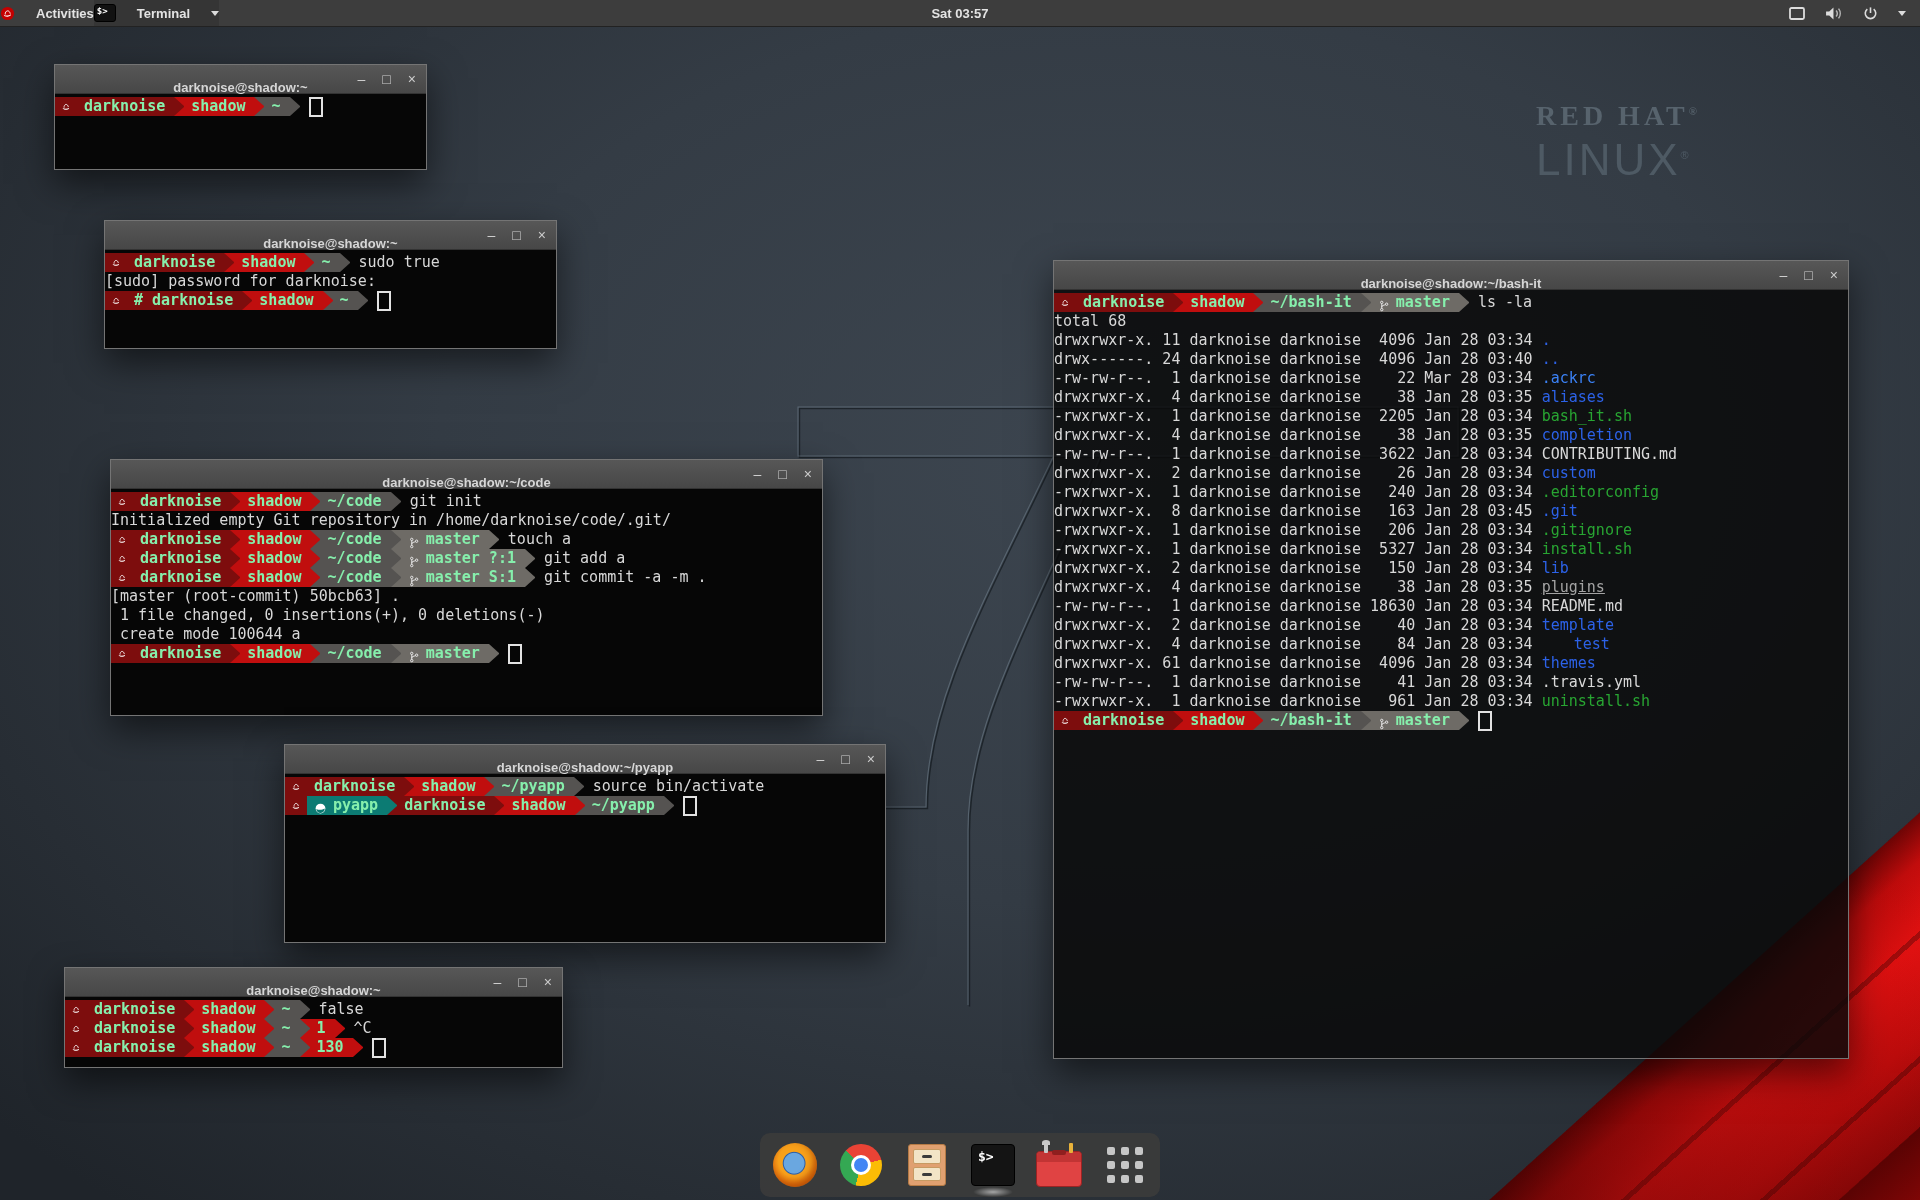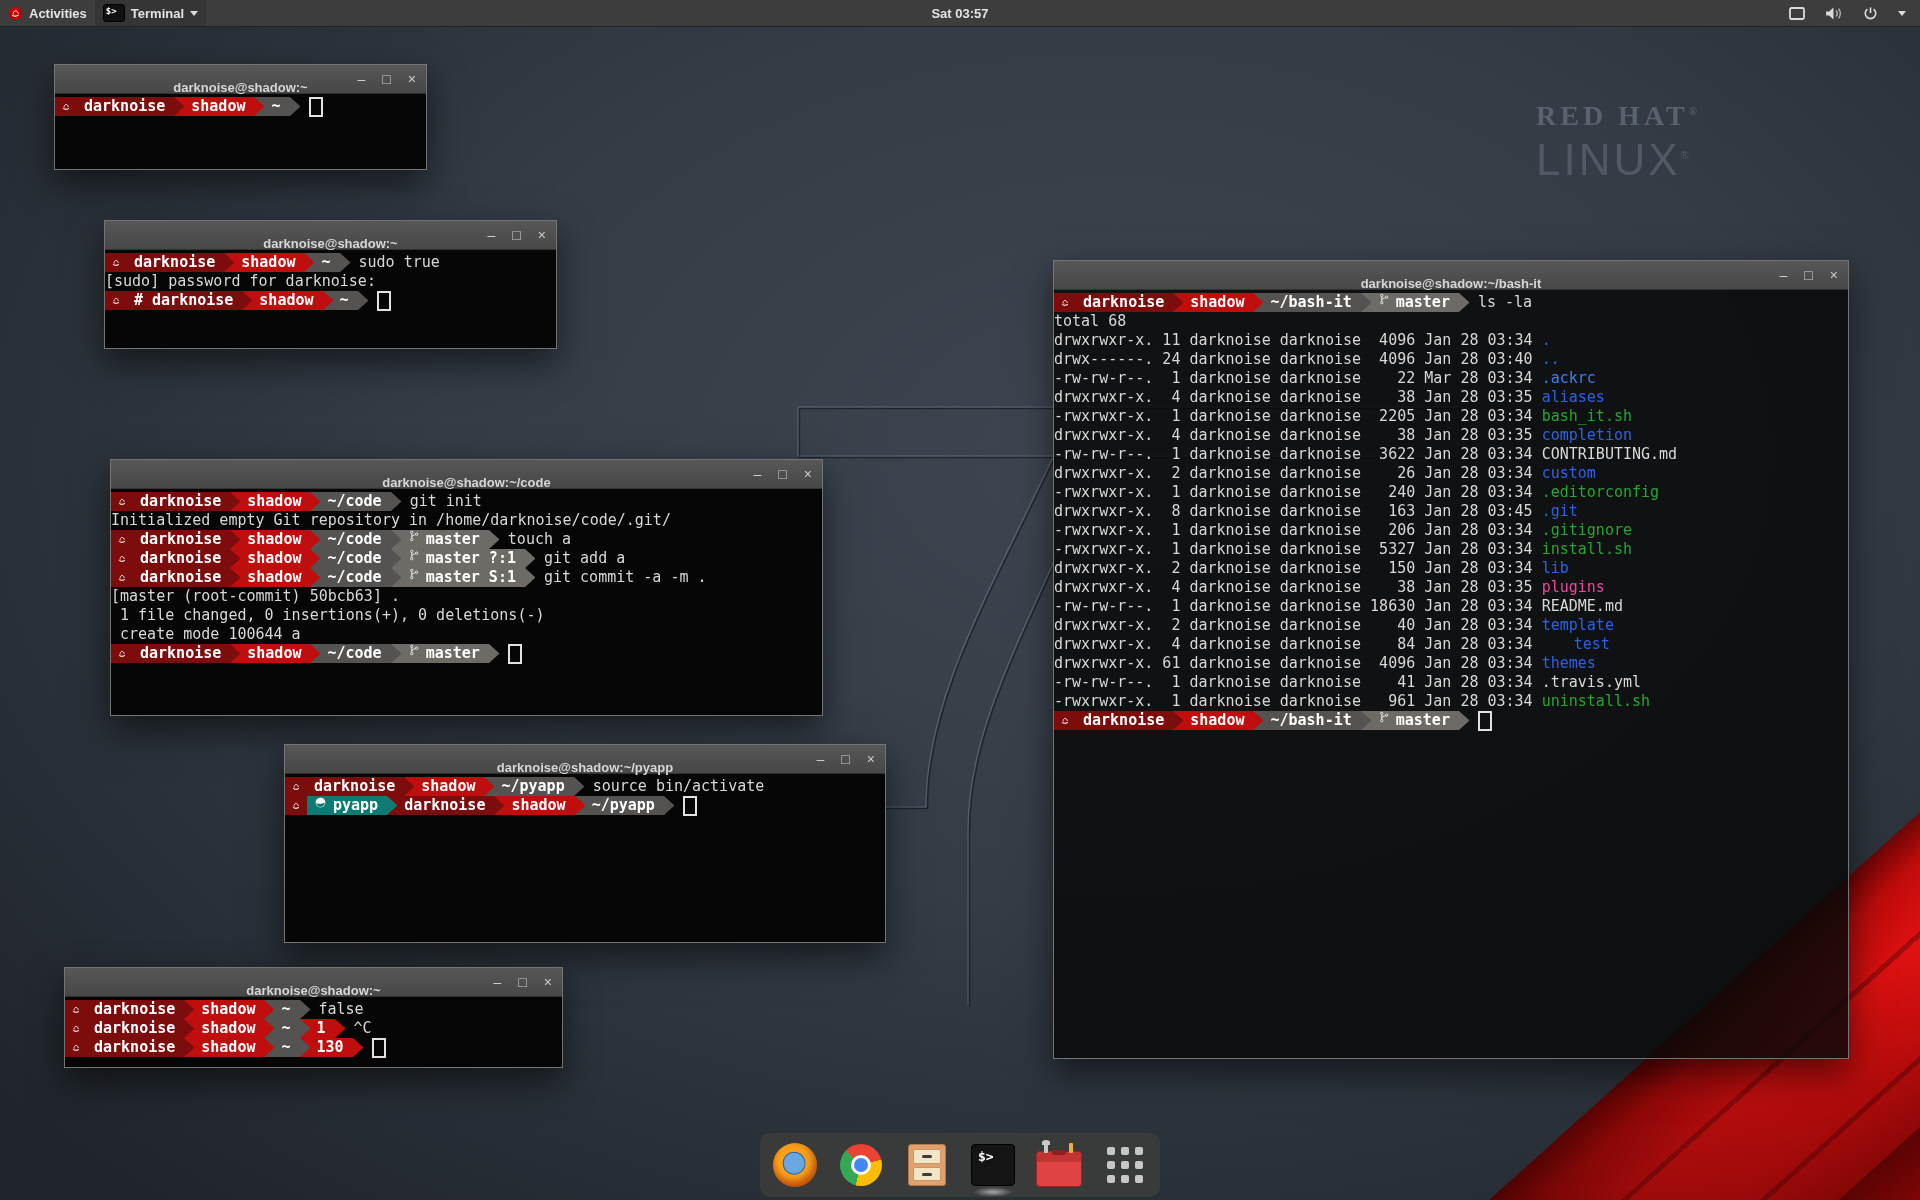--- a/index.html
+++ b/index.html
@@ -28,21 +28,21 @@
   }
   #curves{position:absolute;inset:0;pointer-events:none;}
   
   #logo{position:absolute;left:1536px;top:100px;color:#515d68;pointer-events:none;}
   #logo .l1{font-size:28px;font-weight:bold;letter-spacing:4px;color:#57636d;font-family:Liberation Serif, serif;}
   #logo .l2,#logo .l3{font-size:44px;letter-spacing:3px;font-weight:normal;color:#4e5a64;line-height:46px;}
   #logo sup{font-size:11px;vertical-align:super;}
   
   #topbar{position:absolute;left:0;top:0;width:1920px;height:26px;background:#3d3d3d;
     border-bottom:1px solid #222;display:flex;align-items:center;color:#e3e3e3;font-size:13px;z-index:50;}
-  .tb-btn{display:flex;align-items:center;gap:6px;padding:0 8px;height:26px;cursor:default;}
+  .tb-btn{display:flex;align-items:center;gap:21px;padding:0 0;height:26px;cursor:default;}
   #activities-btn{font-weight:bold;}
   #app-btn{background:#353535;font-weight:bold;}
   .mini-term{width:22px;height:18px;background:#111;border-radius:3px;border:1px solid #000;
     color:#fff;font-family:"DejaVu Sans Mono",monospace;font-size:9px;font-weight:bold;
     display:flex;align-items:flex-start;justify-content:flex-start;padding:1px 0 0 2px;box-sizing:border-box;}
   #clock{position:absolute;left:0;right:0;text-align:center;font-weight:bold;pointer-events:none;}
   #sys-icons{margin-left:auto;display:flex;align-items:center;gap:20px;padding-right:14px;z-index:2;}
   .caret{width:0;height:0;border-left:4px solid transparent;border-right:4px solid transparent;border-top:5px solid #dcdcdc;display:inline-block;}
   
   .term-window{position:absolute;border:1px solid #747474;box-shadow:0 14px 34px rgba(0,0,0,.55);
@@ -51,21 +51,21 @@
     position:relative;display:flex;align-items:center;justify-content:center;flex:none;}
   .titlebar .title{color:#d6d6d6;font-size:13px;font-weight:bold;margin-top:16px;}
   .tb-btns{position:absolute;right:10px;top:0;height:28px;display:flex;align-items:center;gap:17px;color:#cdcdcd;font-size:14px;}
   .tb-btns span{cursor:default;line-height:28px;}
   .term-body{flex:1;background:#060606;overflow:hidden;padding-top:3px;
     font-family:"DejaVu Sans Mono",monospace;font-size:15px;color:#d8d8d8;}
   .term-body.translucent{background:rgba(8,8,8,.84);}
   .tline{height:19px;line-height:19px;white-space:pre;display:flex;align-items:center;}
   .tline.out{display:block;}
   .hat-chip{display:inline-flex;align-items:center;justify-content:center;width:22px;height:19px;flex:none;}
-  .seg{display:inline-flex;align-items:flex-start;height:19px;padding:0 9px 0 7px;font-weight:bold;color:#ffffff;gap:6px;flex:none;}
+  .seg{display:inline-flex;align-items:flex-end;height:19px;padding:0 9px 0 7px;font-weight:bold;color:#86efac;gap:6px;flex:none;}
   .sep{width:0;height:19px;border-top:9.5px solid transparent;border-bottom:9.5px solid transparent;border-left:10px solid #000;box-sizing:border-box;flex:none;}
   .cmd{padding-left:9px;flex:none;}
   .cursor{display:inline-block;width:10px;height:16px;border:2px solid #e2e2e2;margin-left:9px;flex:none;}
   
   #dock{position:absolute;left:760px;bottom:3px;width:400px;height:64px;background:rgba(58,58,58,.96);
     border-radius:10px;display:flex;align-items:center;justify-content:center;gap:20px;z-index:40;}
   .dock-icon{width:46px;height:46px;position:relative;display:flex;align-items:center;justify-content:center;cursor:pointer;}
   .ff{width:44px;height:44px;border-radius:50%;
     background:radial-gradient(circle at 48% 46%, #6aa7e0 0 30%, #2a5ea8 33%, rgba(0,0,0,0) 36%),
                radial-gradient(circle at 50% 40%, #f9a21b 0 48%, #ef7d10 70%, #d85d08 100%);
@@ -283,21 +283,21 @@
         <div class="tline out"><span>drwxrwxr-x.  4 darknoise darknoise    38 Jan 28 03:35 </span><span style="color: rgb(44, 98, 232);">aliases</span></div>
         <div class="tline out"><span>-rwxrwxr-x.  1 darknoise darknoise  2205 Jan 28 03:34 </span><span style="color: rgb(40, 165, 50);">bash_it.sh</span></div>
         <div class="tline out"><span>drwxrwxr-x.  4 darknoise darknoise    38 Jan 28 03:35 </span><span style="color: rgb(44, 98, 232);">completion</span></div>
         <div class="tline out"><span>-rw-rw-r--.  1 darknoise darknoise  3622 Jan 28 03:34 </span><span style="color: rgb(216, 216, 216);">CONTRIBUTING.md</span></div>
         <div class="tline out"><span>drwxrwxr-x.  2 darknoise darknoise    26 Jan 28 03:34 </span><span style="color: rgb(44, 98, 232);">custom</span></div>
         <div class="tline out"><span>-rwxrwxr-x.  1 darknoise darknoise   240 Jan 28 03:34 </span><span style="color: rgb(40, 165, 50);">.editorconfig</span></div>
         <div class="tline out"><span>drwxrwxr-x.  8 darknoise darknoise   163 Jan 28 03:45 </span><span style="color: rgb(44, 98, 232);">.git</span></div>
         <div class="tline out"><span>-rwxrwxr-x.  1 darknoise darknoise   206 Jan 28 03:34 </span><span style="color: rgb(40, 165, 50);">.gitignore</span></div>
         <div class="tline out"><span>-rwxrwxr-x.  1 darknoise darknoise  5327 Jan 28 03:34 </span><span style="color: rgb(40, 165, 50);">install.sh</span></div>
         <div class="tline out"><span>drwxrwxr-x.  2 darknoise darknoise   150 Jan 28 03:34 </span><span style="color: rgb(44, 98, 232);">lib</span></div>
-        <div class="tline out"><span>drwxrwxr-x.  4 darknoise darknoise    38 Jan 28 03:35 </span><span style="color: #ec4899;">plugins</span></div>
+        <div class="tline out"><span>drwxrwxr-x.  4 darknoise darknoise    38 Jan 28 03:35 </span><span style="color: #a3a3a3; text-decoration: underline;">plugins</span></div>
         <div class="tline out"><span>-rw-rw-r--.  1 darknoise darknoise 18630 Jan 28 03:34 </span><span style="color: rgb(216, 216, 216);">README.md</span></div>
         <div class="tline out"><span>drwxrwxr-x.  2 darknoise darknoise    40 Jan 28 03:34 </span><span style="color: rgb(44, 98, 232);">template</span></div>
         <div class="tline out"><span>drwxrwxr-x.  4 darknoise darknoise    84 Jan 28 03:34 </span><span style="color: rgb(44, 98, 232); margin-left: 32px;">test</span></div>
         <div class="tline out"><span>drwxrwxr-x. 61 darknoise darknoise  4096 Jan 28 03:34 </span><span style="color: rgb(44, 98, 232);">themes</span></div>
         <div class="tline out"><span>-rw-rw-r--.  1 darknoise darknoise    41 Jan 28 03:34 </span><span style="color: rgb(216, 216, 216);">.travis.yml</span></div>
         <div class="tline out"><span>-rwxrwxr-x.  1 darknoise darknoise   961 Jan 28 03:34 </span><span style="color: rgb(40, 165, 50);">uninstall.sh</span></div>
         <div class="tline"><span class="hat-chip" style="background: rgb(125, 13, 13);"><svg viewBox="0 0 16 16" width="12" height="12">
               <path d="M3.5 9.2c2.8 1.5 6.2 1.4 8.6-.3.3 1-.7 2.4-3.3 2.7-2.4.3-5-.7-5.3-2.4z" fill="#fff"></path>
               <path d="M5.4 8.9c-.2-2 .8-4.1 2.5-4.3 1.6-.2 2.9 1.4 3.2 3.4" fill="none" stroke="#fff" stroke-width="1.1"></path>
             </svg></span><span class="seg" style="background: rgb(125, 13, 13);"><span>darknoise</span></span><span class="sep" style="border-left-color: rgb(125, 13, 13); background: rgb(192, 14, 14);"></span><span class="seg" style="background: rgb(192, 14, 14);"><span>shadow</span></span><span class="sep" style="border-left-color: rgb(192, 14, 14); background: rgb(85, 83, 81);"></span><span class="seg" style="background: rgb(85, 83, 81);"><span>~/bash-it</span></span><span class="sep" style="border-left-color: rgb(85, 83, 81); background: rgb(110, 107, 102);"></span><span class="seg" style="background: rgb(110, 107, 102);"><svg viewBox="0 0 16 16" width="12" height="12" fill="none" stroke="#e6e6e6" stroke-width="1.3">

